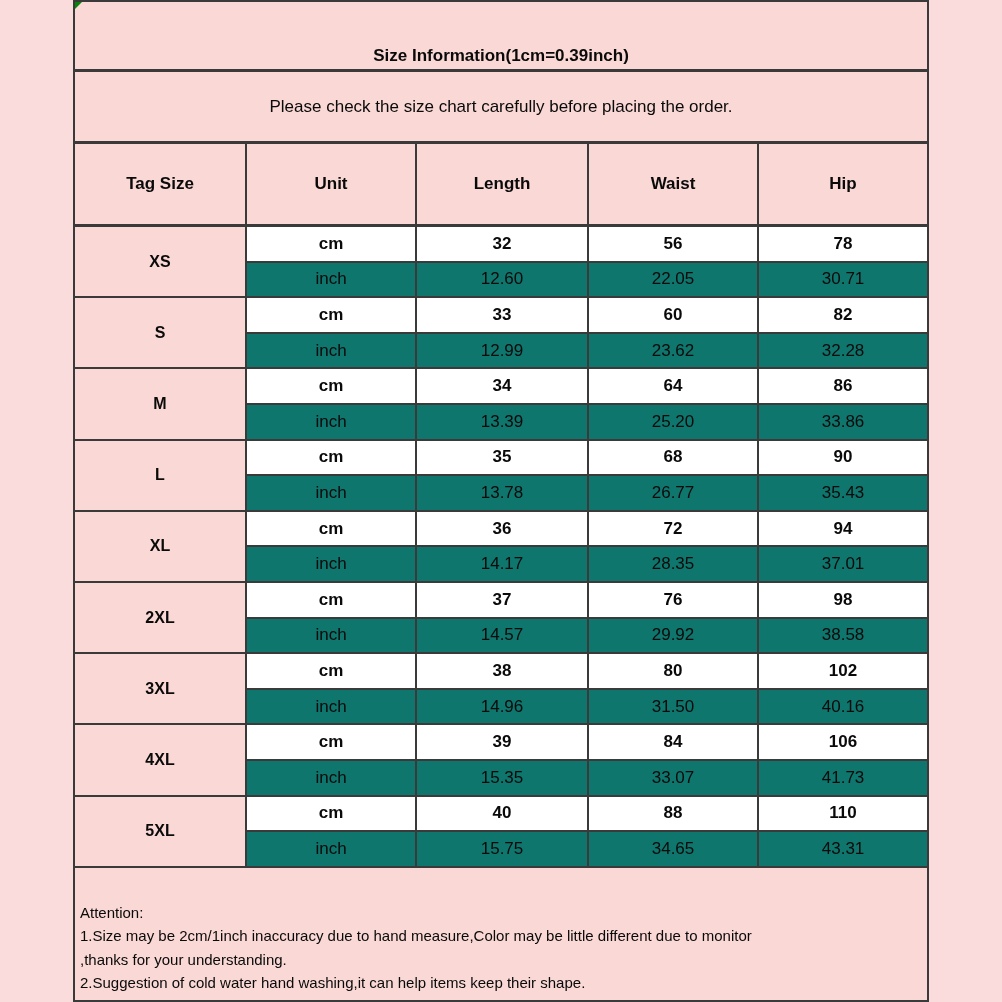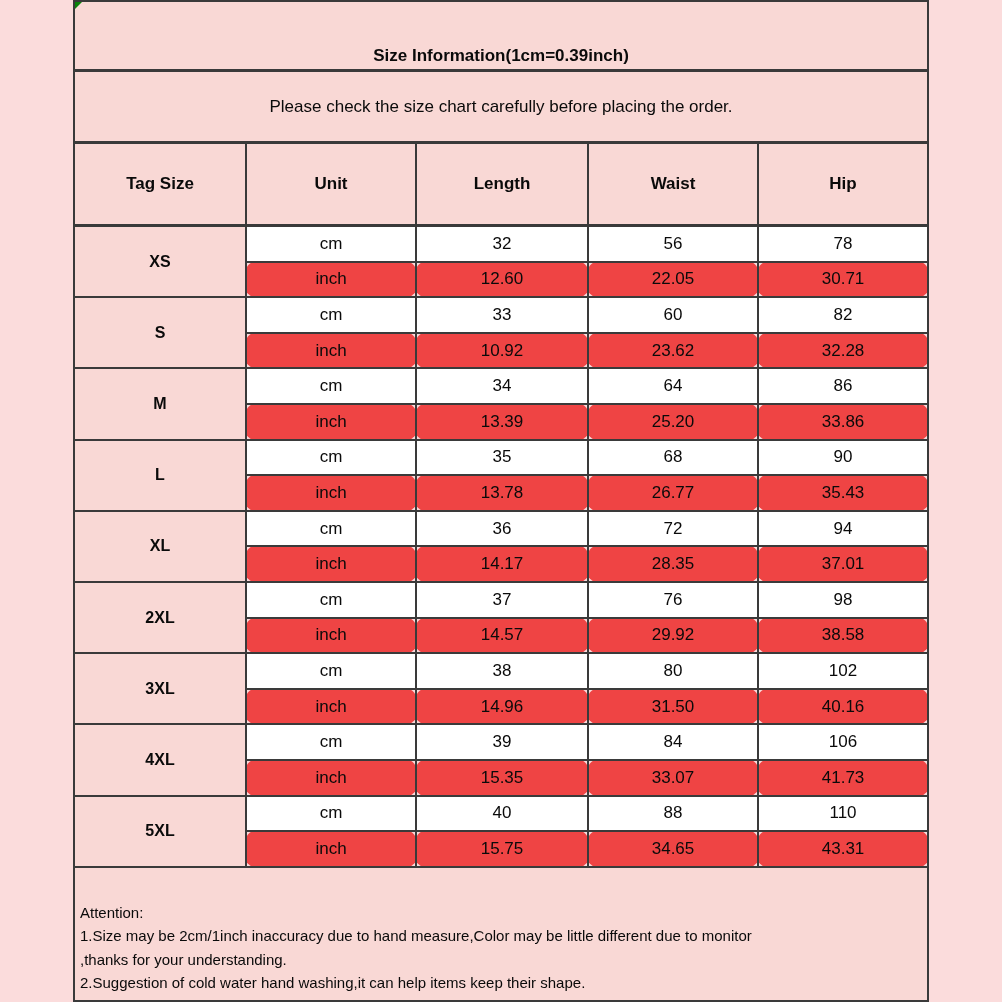--- a/index.html
+++ b/index.html
@@ -51,22 +51,22 @@
     border-bottom-width: 3px;
   }
   tr.header-row td {
     height: 80px;
     background: #f9d8d5;
     font-weight: bold;
     border-bottom-width: 3px;
     margin-left: 24px;
   }
   tr.data-row td { height: 33.6px; }
-  tr.data-row.cm td   { background: #ffffff; }
-  tr.data-row.inch td { background: #ef4444; border-radius: 9px; }
+  tr.data-row.cm td   { background: #ffffff; font-weight: bold; }
+  tr.data-row.inch td { background: #0f766e; }
   td.tag {
     background: #f9d8d5 !important;
     font-weight: bold;
     font-size: 16px;
   }
   tr.attention-row td {
     height: 121px;
     background: #f9d8d5;
     text-align: left;
     vertical-align: bottom;
@@ -128,21 +128,21 @@
 
       <tr class="data-row cm">
         <td class="tag" rowspan="2">S</td>
         <td>cm</td>
         <td>33</td>
         <td>60</td>
         <td>82</td>
       </tr>
       <tr class="data-row inch">
         <td>inch</td>
-        <td>10.92</td>
+        <td>12.99</td>
         <td>23.62</td>
         <td>32.28</td>
       </tr>
 
       <tr class="data-row cm">
         <td class="tag" rowspan="2">M</td>
         <td>cm</td>
         <td>34</td>
         <td>64</td>
         <td>86</td>

